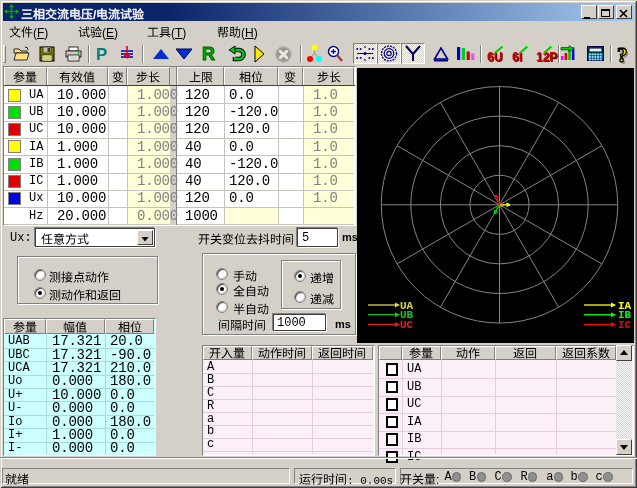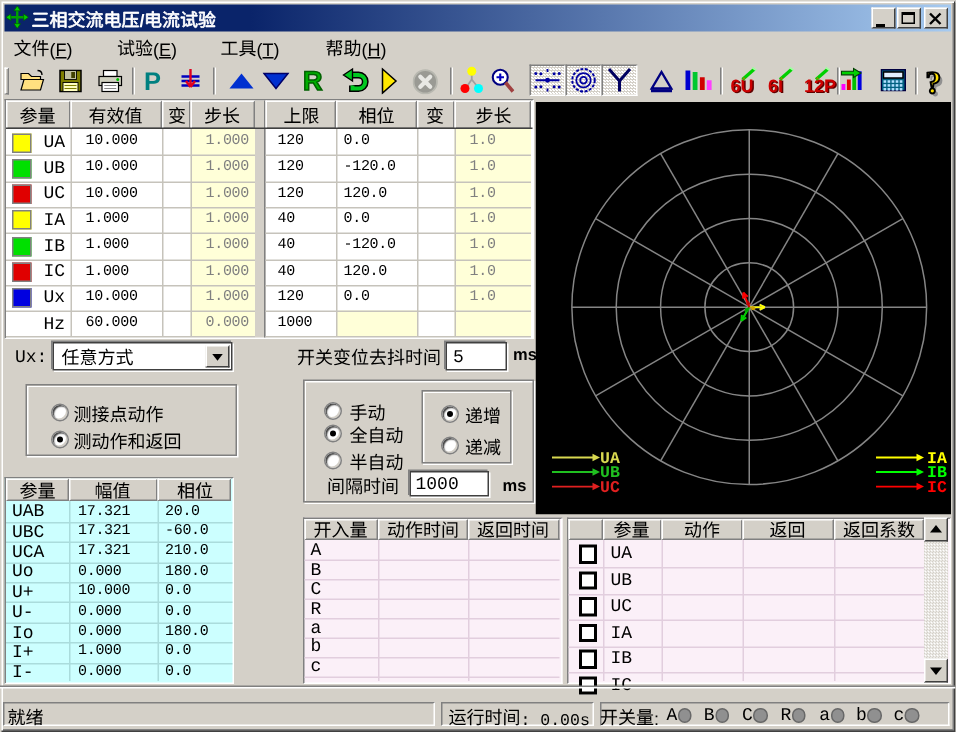--- a/index.html
+++ b/index.html
@@ -1,18 +1,18 @@
 <!DOCTYPE html>
 <html><head><meta charset="utf-8"><style>
 *{margin:0;padding:0;box-sizing:border-box}
 html,body{width:637px;height:488px;overflow:hidden}
 body{font-family:"Liberation Sans",sans-serif;background:#D4D0C8;position:relative}
 .a{position:absolute}
 .mono{font-family:"Liberation Mono",monospace}
-.val{font-family:"Liberation Mono",monospace;font-size:10px;letter-spacing:-0.2px}
+.val{font-family:"Liberation Mono",monospace;font-size:14px;letter-spacing:-0.2px}
 .z{display:inline-block}
 .raised{border-top:1px solid #fff;border-left:1px solid #fff;border-right:1px solid #404040;border-bottom:1px solid #404040;background:#D4D0C8}
 .field{border:1px solid #404040;box-shadow:-1px -1px 0 #808080,1px 1px 0 #fff, -2px -2px 0 #D4D0C8;background:#fff}
 .etch{border:1px solid #808080;box-shadow:inset 1px 1px 0 #fff,1px 1px 0 #fff}
 .hdrcell{position:absolute;background:#D4D0C8;border-top:1px solid #fff;border-left:1px solid #fff;border-right:1px solid #808080;border-bottom:1px solid #808080;display:flex;align-items:center;justify-content:center}
 .vline{position:absolute;width:1px;background:#C6C3BB}
 .hline{position:absolute;height:1px;background:#C6C3BB}
 .radio{position:absolute;width:12px;height:12px;border-radius:50%;background:#fff;border:1px solid #808080;box-shadow:inset 1px 1px 1px #404040, inset -1px -1px 0 #D4D0C8}
 .radio.on::after{content:"";position:absolute;left:3px;top:3px;width:4px;height:4px;border-radius:50%;background:#000}
 .sep{position:absolute;width:2px;border-left:1px solid #808080;border-right:1px solid #fff;top:45px;height:18px}
@@ -381,21 +381,21 @@
 <div class="cell val" style="left:229px;top:172.5px;height:17.3px">120.0</div>
 <div class="cell val" style="left:313px;top:172.5px;height:17.3px;color:#808080">1.0</div>
 <div class="a" style="left:8px;top:192.3px;width:13px;height:13px;background:#0000E0;border:1px solid #808080"></div>
 <div class="cell mono" style="left:29px;top:189.8px;height:17.3px;font-size:12px">Ux</div>
 <div class="cell val" style="left:57px;top:189.8px;height:17.3px">10.000</div>
 <div class="cell val" style="left:137px;top:189.8px;height:17.3px;color:#808080">1.000</div>
 <div class="cell val" style="left:185px;top:189.8px;height:17.3px">120</div>
 <div class="cell val" style="left:229px;top:189.8px;height:17.3px">0.0</div>
 <div class="cell val" style="left:313px;top:189.8px;height:17.3px;color:#808080">1.0</div>
 <div class="cell mono" style="left:29px;top:207.1px;height:17.3px;font-size:12px">Hz</div>
-<div class="cell val" style="left:57px;top:207.1px;height:17.3px">60.000</div>
+<div class="cell val" style="left:57px;top:207.1px;height:17.3px">20.000</div>
 <div class="cell val" style="left:137px;top:207.1px;height:17.3px;color:#808080">0.000</div>
 <div class="cell val" style="left:185px;top:207.1px;height:17.3px">1000</div>
 <div class="cell val" style="left:229px;top:207.1px;height:17.3px"></div>
 <div class="cell val" style="left:313px;top:207.1px;height:17.3px;color:#808080"></div>
 <div class="cell mono" style="left:10px;top:228px;height:19px;font-size:12px">Ux:</div>
 <div class="a field" style="left:35px;top:228px;width:120px;height:19px"></div>
 <div class="a" style="left:41px;top:231px"><svg class="z" style="width:48px;height:12px;vertical-align:0px" viewBox="0 0 400 100" fill="#000">
       <use href="#u4efb" x="0"></use>
       <use href="#u610f" x="100"></use>
       <use href="#u65b9" x="200"></use>
@@ -500,21 +500,21 @@
 <div class="hline" style="left:4px;top:388.1px;width:150.5px;background:#AADCDC"></div>
 <div class="hline" style="left:4px;top:401.4px;width:150.5px;background:#AADCDC"></div>
 <div class="hline" style="left:4px;top:414.8px;width:150.5px;background:#AADCDC"></div>
 <div class="hline" style="left:4px;top:428.2px;width:150.5px;background:#AADCDC"></div>
 <div class="hline" style="left:4px;top:441.6px;width:150.5px;background:#AADCDC"></div>
 <div class="cell mono" style="left:8px;top:334.5px;height:13.4px;font-size:12px">UAB</div>
 <div class="cell val" style="left:52px;top:334.5px;height:13.4px">17.321</div>
 <div class="cell val" style="left:110px;top:334.5px;height:13.4px">20.0</div>
 <div class="cell mono" style="left:8px;top:347.9px;height:13.4px;font-size:12px">UBC</div>
 <div class="cell val" style="left:52px;top:347.9px;height:13.4px">17.321</div>
-<div class="cell val" style="left:110px;top:347.9px;height:13.4px">-60.0</div>
+<div class="cell val" style="left:110px;top:347.9px;height:13.4px">-90.0</div>
 <div class="cell mono" style="left:8px;top:361.3px;height:13.4px;font-size:12px">UCA</div>
 <div class="cell val" style="left:52px;top:361.3px;height:13.4px">17.321</div>
 <div class="cell val" style="left:110px;top:361.3px;height:13.4px">210.0</div>
 <div class="cell mono" style="left:8px;top:374.7px;height:13.4px;font-size:12px">Uo</div>
 <div class="cell val" style="left:52px;top:374.7px;height:13.4px">0.000</div>
 <div class="cell val" style="left:110px;top:374.7px;height:13.4px">180.0</div>
 <div class="cell mono" style="left:8px;top:388.1px;height:13.4px;font-size:12px">U+</div>
 <div class="cell val" style="left:52px;top:388.1px;height:13.4px">10.000</div>
 <div class="cell val" style="left:110px;top:388.1px;height:13.4px">0.0</div>
 <div class="cell mono" style="left:8px;top:401.4px;height:13.4px;font-size:12px">U-</div>

